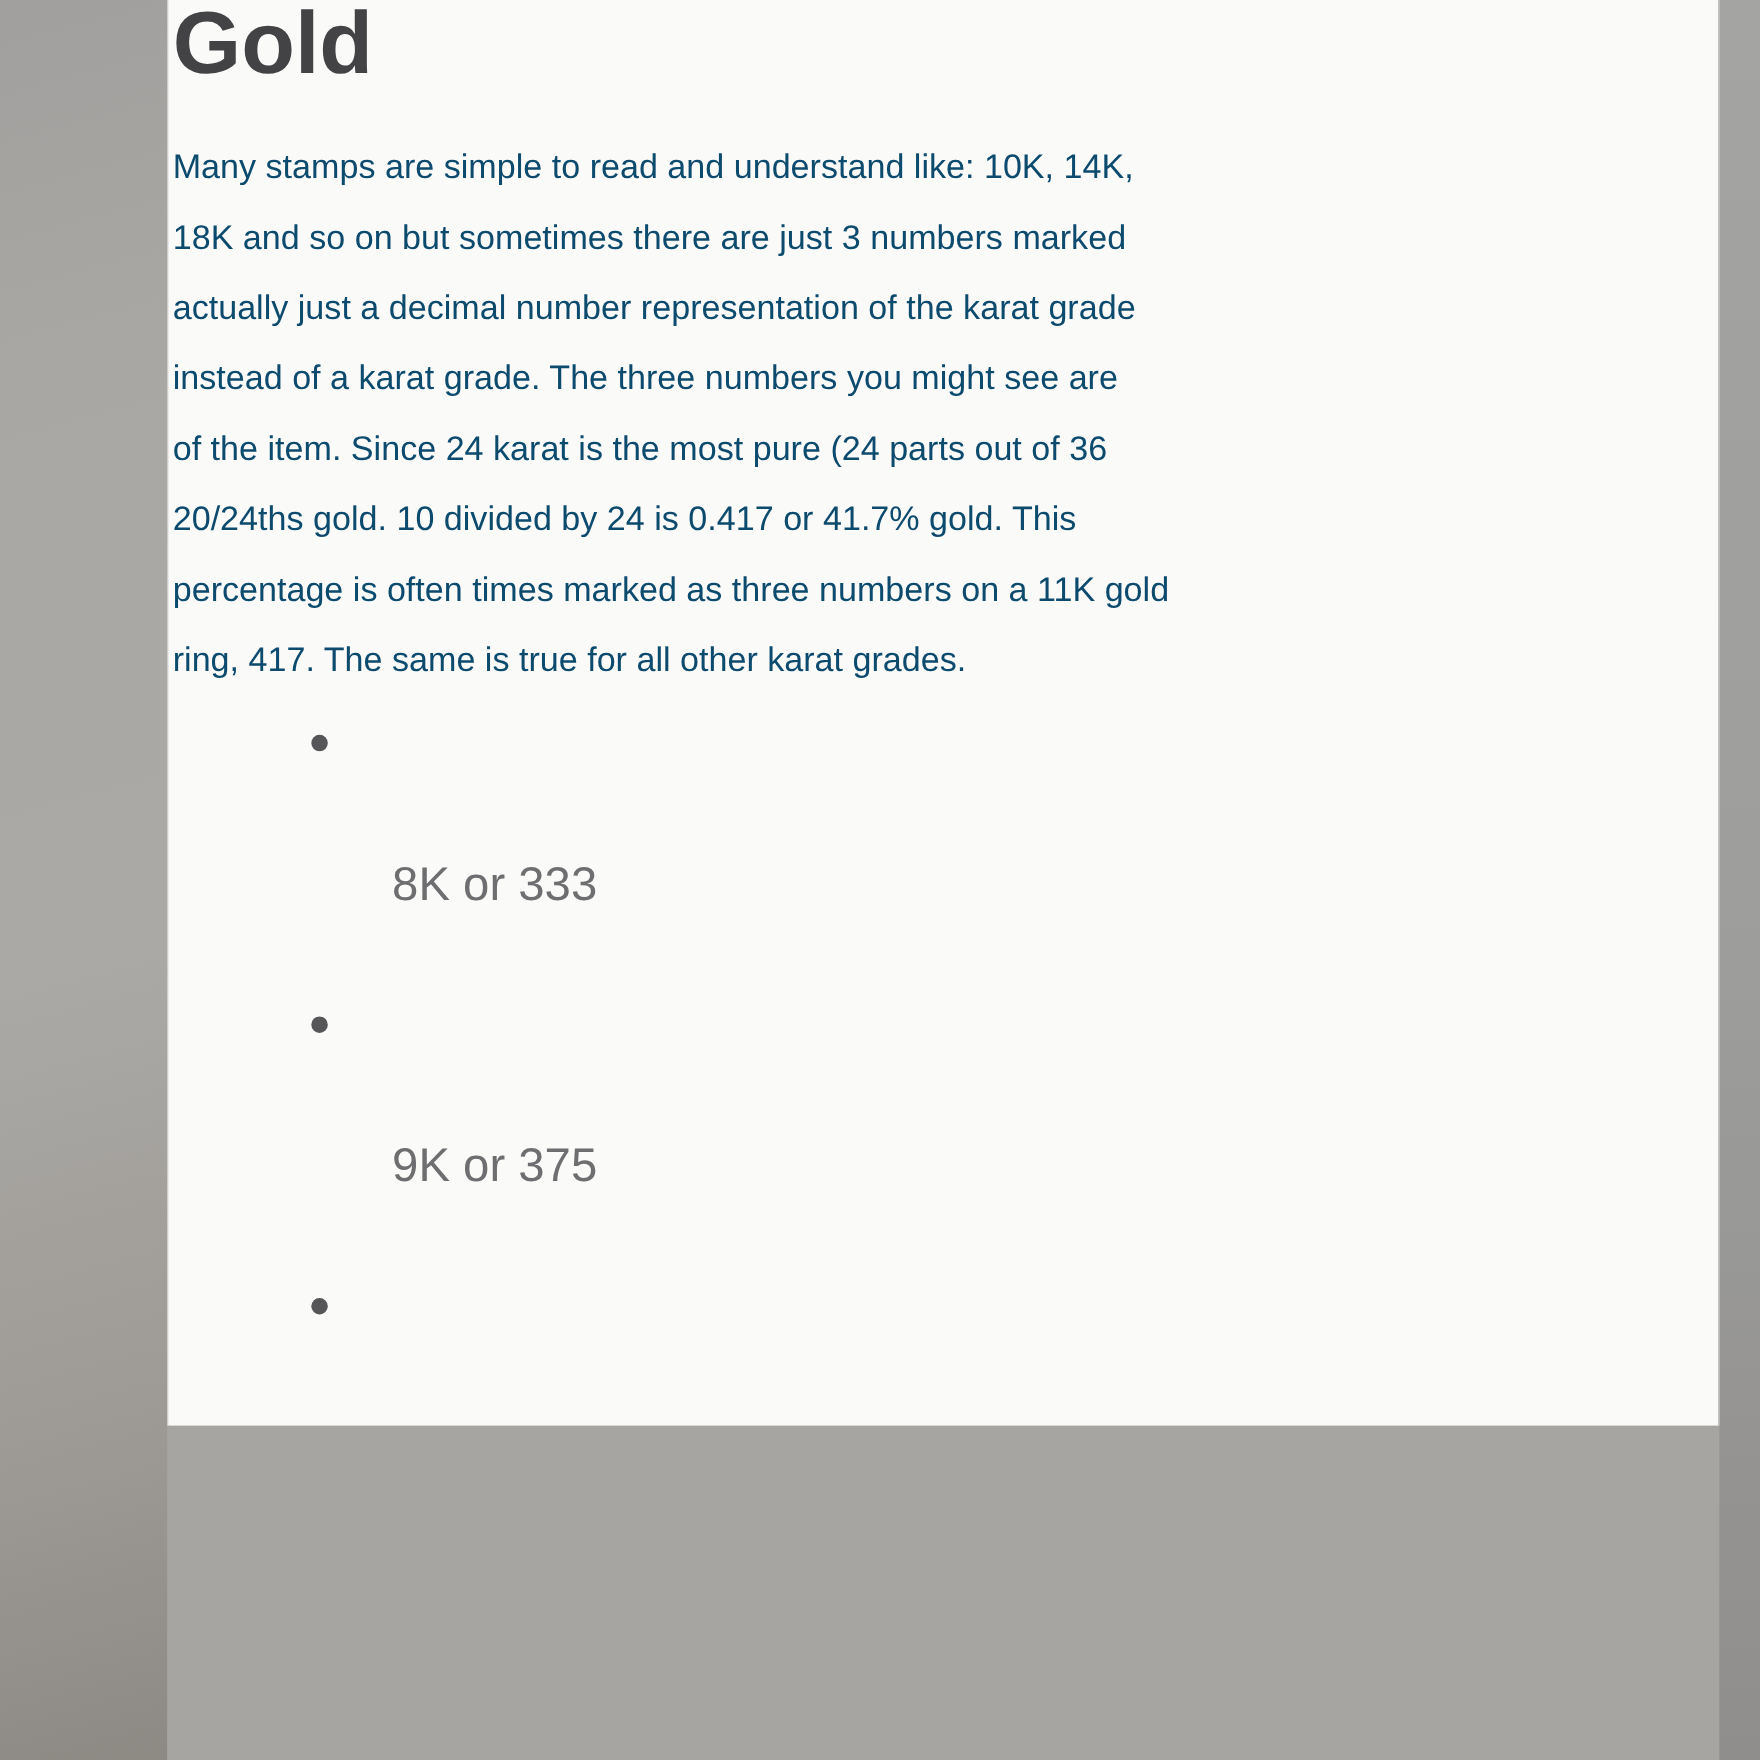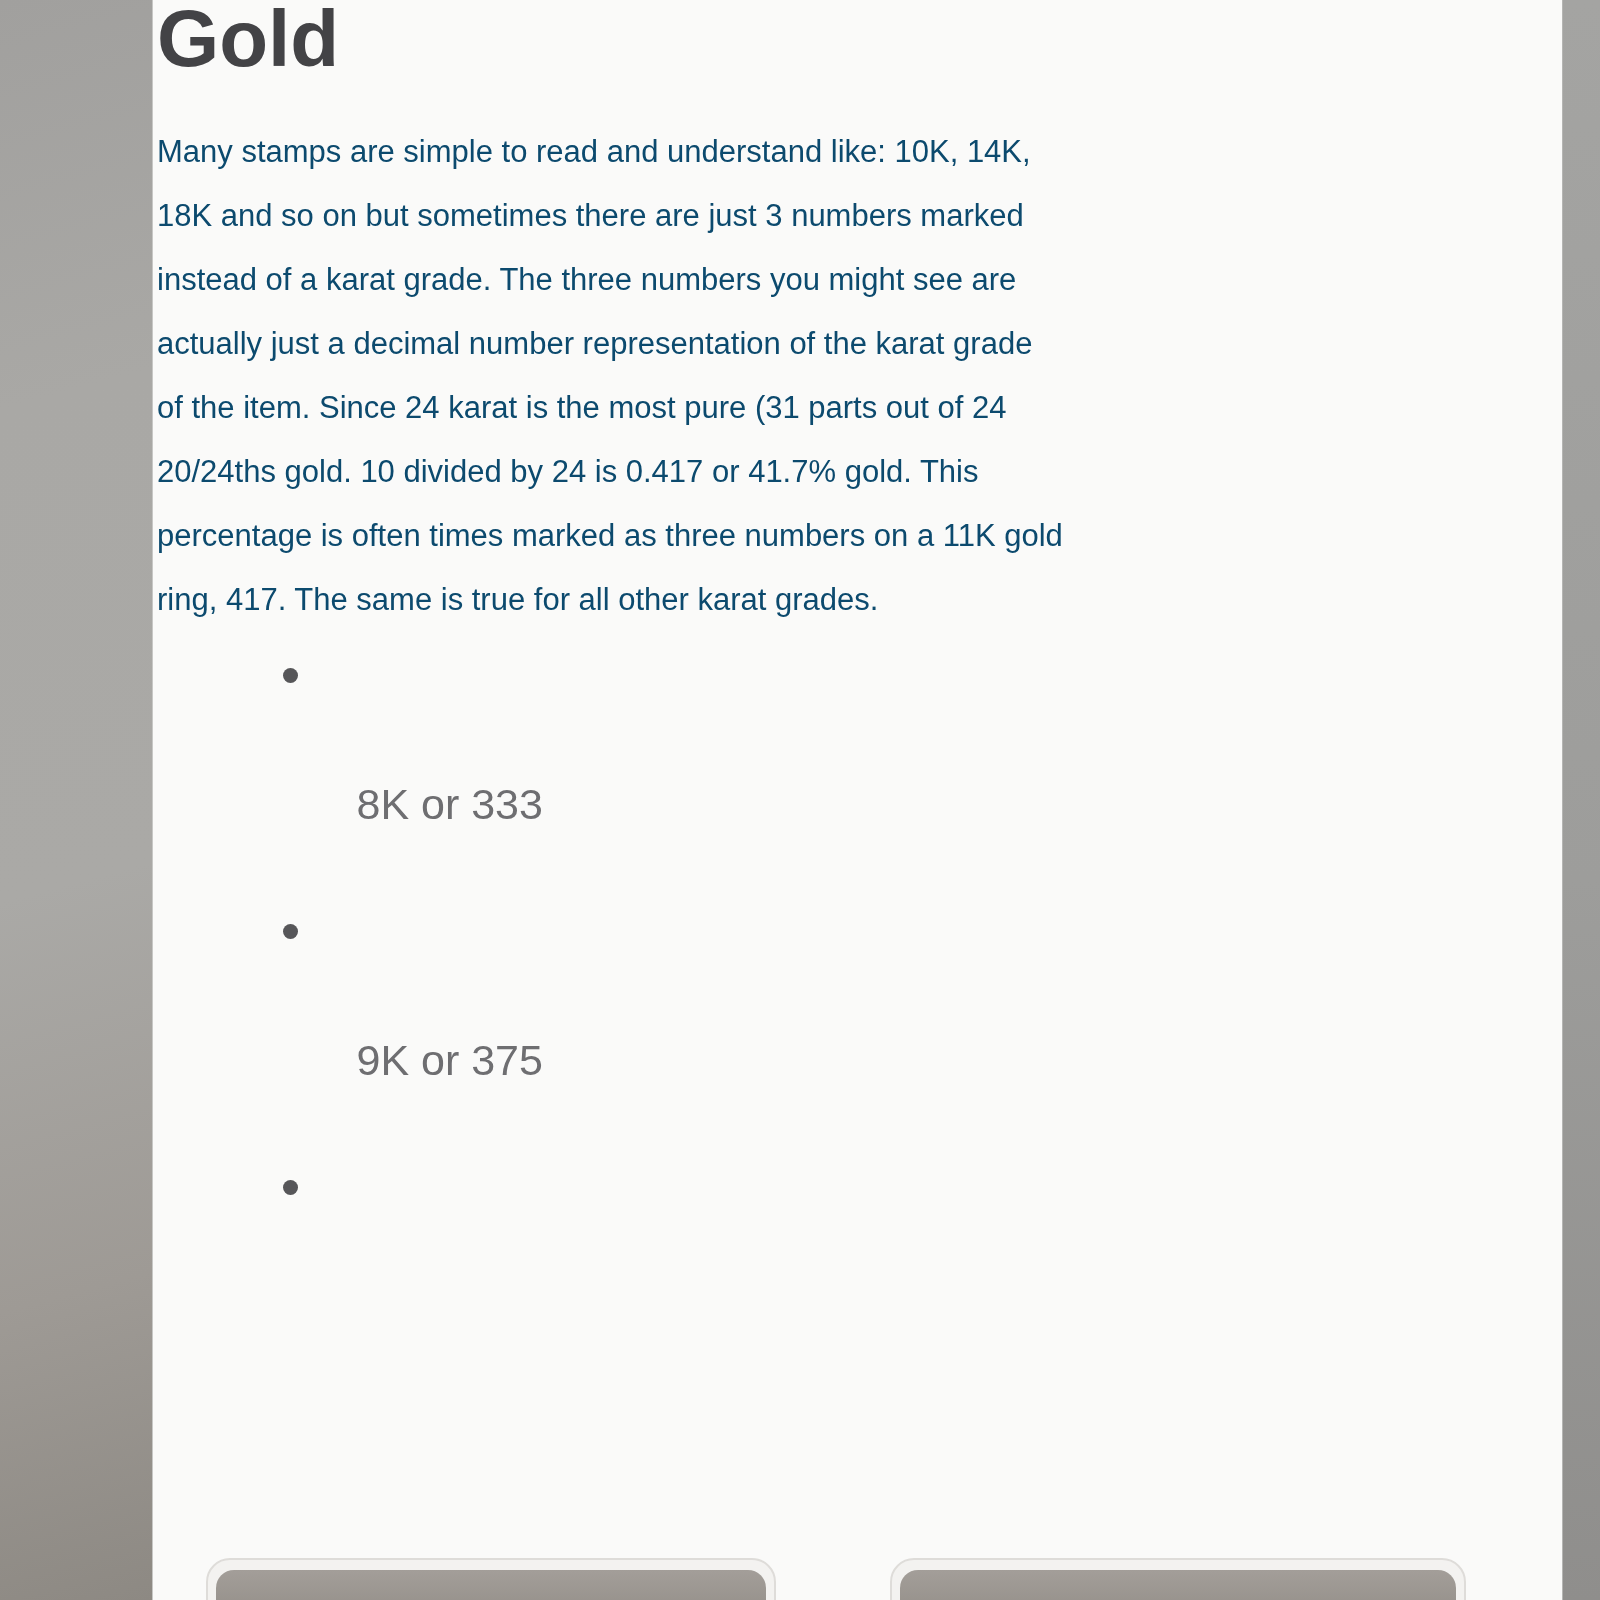--- a/index.html
+++ b/index.html
@@ -14,21 +14,21 @@
     position: absolute; left: 0; top: 0; width: 152px; height: 1600px;
     background: linear-gradient(165deg,
       #a1a09e 0%, #a9a8a5 25%, #aaa9a6 55%, #9e9a95 80%, #8d8983 100%);
   }
   .band-right {
     position: absolute; right: 0; top: 0; width: 37px; height: 1600px;
     background: linear-gradient(180deg, #a4a4a2 0%, #9d9d9b 55%, #8f8e8c 100%);
   }
   .page {
     position: absolute; left: 152px; top: 0;
-    width: 1411px; height: 1600px;
+    width: 1411px; height: 1296px;
     background: #fafaf9;
     border-left: 1px solid #c7c7c5;
     border-right: 1px solid #b5b5b3;
     box-sizing: border-box;
     overflow: hidden;
   }
   .page-inner { position: relative; width: 100%; height: 100%; }
   h1.title {
     margin: -9px 0 0 4px;
     font-size: 80px; line-height: 96px; font-weight: bold;
@@ -83,25 +83,25 @@
   <div class="page-inner">
 
     <h1 class="title">Gold</h1>
 
     <div class="para">
 
         <div class="pline">Many stamps are simple to read and understand like: 10K, 14K,</div>
 
         <div class="pline">18K and so on but sometimes there are just 3 numbers marked</div>
 
+        <div class="pline">actually just a decimal number representation of the karat grade</div>
+
         <div class="pline">instead of a karat grade. The three numbers you might see are</div>
 
-        <div class="pline">actually just a decimal number representation of the karat grade</div>
-
-        <div class="pline">of the item. Since 24 karat is the most pure (31 parts out of 24</div>
+        <div class="pline">of the item. Since 24 karat is the most pure (24 parts out of 36</div>
 
 
 
         <div class="pline">20/24ths gold. 10 divided by 24 is 0.417 or 41.7% gold. This</div>
 
         <div class="pline">percentage is often times marked as three numbers on a 11K gold</div>
 
         <div class="pline">ring, 417. The same is true for all other karat grades.</div>
       </div>
 

